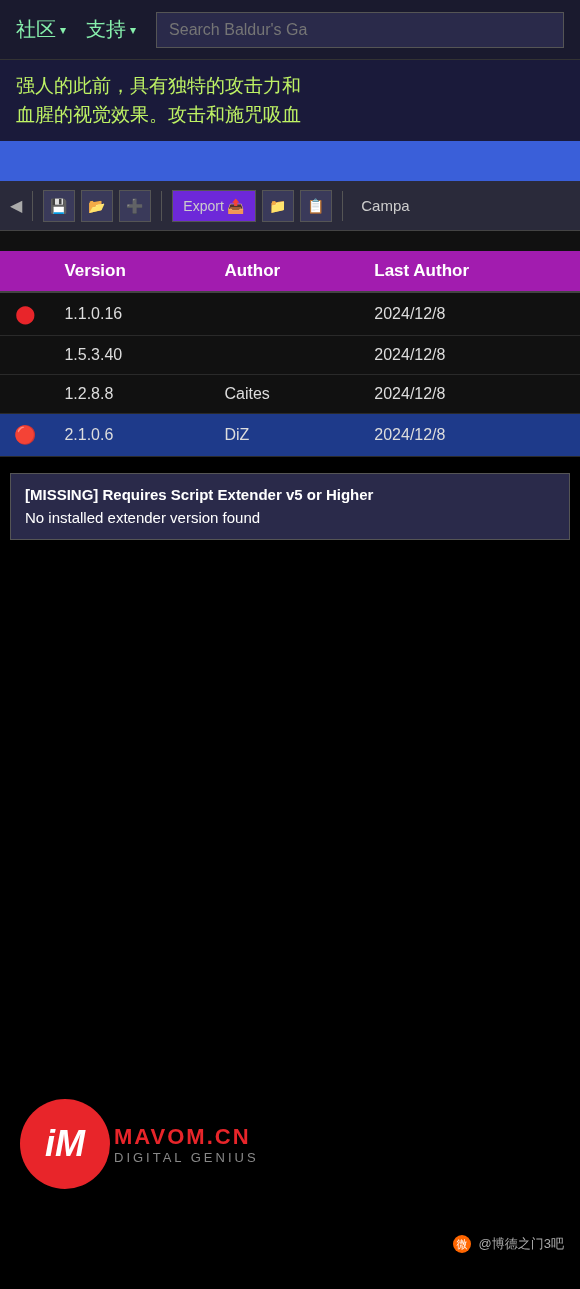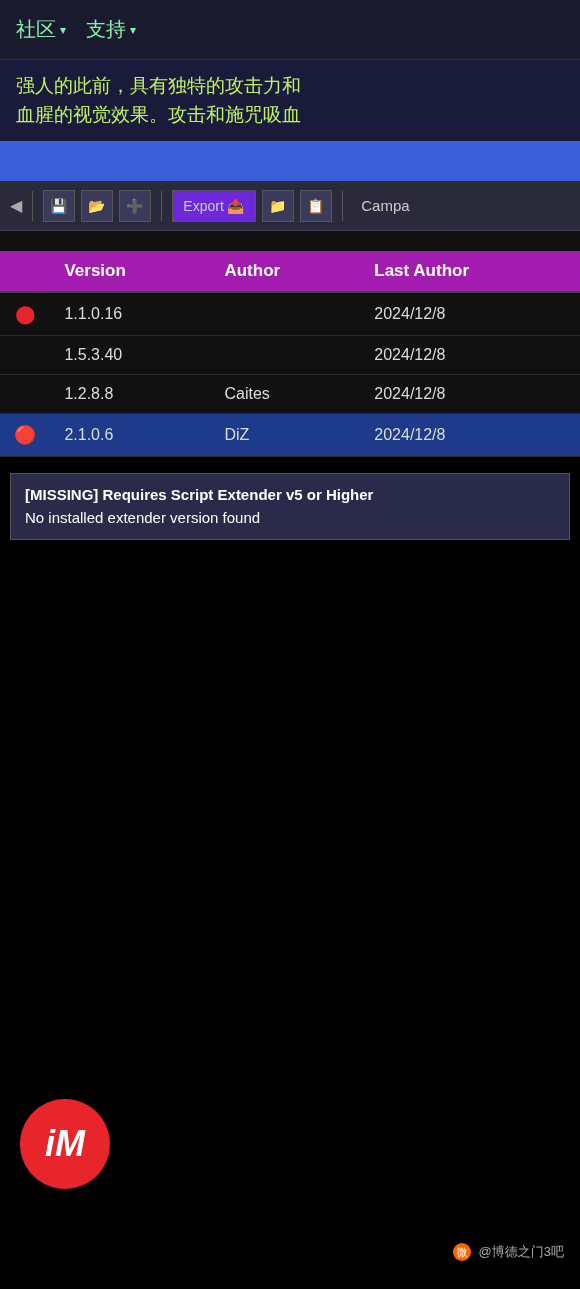--- a/index.html
+++ b/index.html
@@ -208,21 +208,21 @@
 
     .brand-sub {
       color: #888;
       font-size: 13px;
       letter-spacing: 3px;
     }
 
     
     .social-handle {
       position: absolute;
-      bottom: 28px;
+      bottom: 36px;
       right: 16px;
       color: #aaa;
       font-size: 13px;
       margin-top: 40px;
     }
 
     
     .weibo-icon {
       display: inline-block;
       background: #ff6600;
@@ -243,20 +243,21 @@
 
 <div class="top-nav">
   <div class="nav-item">
     <span>社区</span>
     <span class="chevron">▾</span>
   </div>
   <div class="nav-item">
     <span>支持</span>
     <span class="chevron">▾</span>
   </div>
+  <input class="search-box" type="text" placeholder="Search Baldur's Ga" style="">
 </div>
 
 <div class="description-area">
   <span>强人的此前，具有独特的攻击力和<br>血腥的视觉效果。攻击和施咒吸血</span>
 </div>
 
 <div class="blue-bar"></div>
 
 <div class="toolbar">
   <span style="color:#aaa; font-size:16px; cursor:pointer;">◀</span>
@@ -326,18 +327,22 @@
   <div class="error-line1">[MISSING] Requires Script Extender v5 or Higher</div>
   <div>No installed extender version found</div>
 </div>
 
 <div style="background:#000; flex:1; height:500px;"></div>
 
 <div class="branding">
   <div class="brand-logo">
     <span>iM</span>
   </div>
+  <div class="brand-text">
+    <span class="brand-name">MAVOM.CN</span>
+    <span class="brand-sub">DIGITAL GENIUS</span>
+  </div>
 </div>
 
 <div class="social-handle">
   <span class="weibo-icon">微</span>
   <span>@博德之门3吧</span>
 </div>
 
 </body></html>

